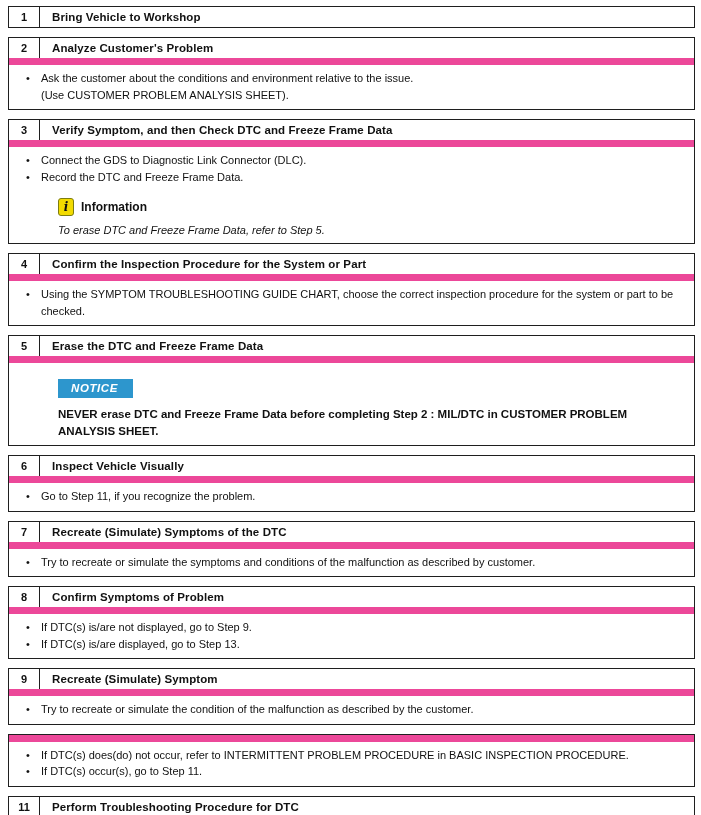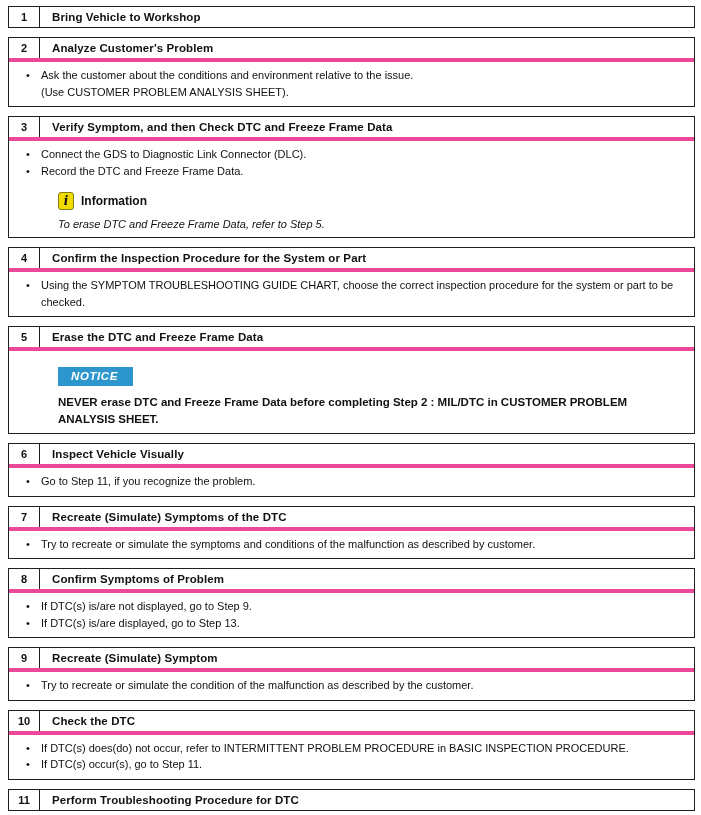--- a/index.html
+++ b/index.html
@@ -41,21 +41,21 @@
     flex: 1;
     display: flex;
     align-items: center;
     padding-left: 12px;
     font-weight: bold;
     font-size: 11.5px;
     letter-spacing: 0.1px;
     text-align: right;
   }
   .step-body {
-    border-top: 4px solid #ec4899;
+    border-top: 7px solid #ec4899;
     padding: 3px 8px 4px 0;
     font-size: 11px;
   }
   ul.bullets {
     list-style: none;
     margin: 2px 0 2px 0;
     padding: 0;
   }
   ul.bullets li {
     position: relative;
@@ -238,24 +238,20 @@
       <div class="step-title">Recreate (Simulate) Symptom</div>
     </div>
     <div class="step-body">
       <ul class="bullets">
         <li>Try to recreate or simulate the condition of the malfunction as described by the customer.</li>
       </ul>
     </div>
   </section>
 
   <section class="step">
-    <div class="step-header">
-      <div class="step-num">10</div>
-      <div class="step-title">Check the DTC</div>
-    </div>
     <div class="step-body">
       <ul class="bullets">
         <li>If DTC(s) does(do) not occur, refer to INTERMITTENT PROBLEM PROCEDURE in BASIC INSPECTION PROCEDURE.</li>
         <li>If DTC(s) occur(s), go to Step 11.</li>
       </ul>
     </div>
   </section>
 
   <section class="step">
     <div class="step-header">

